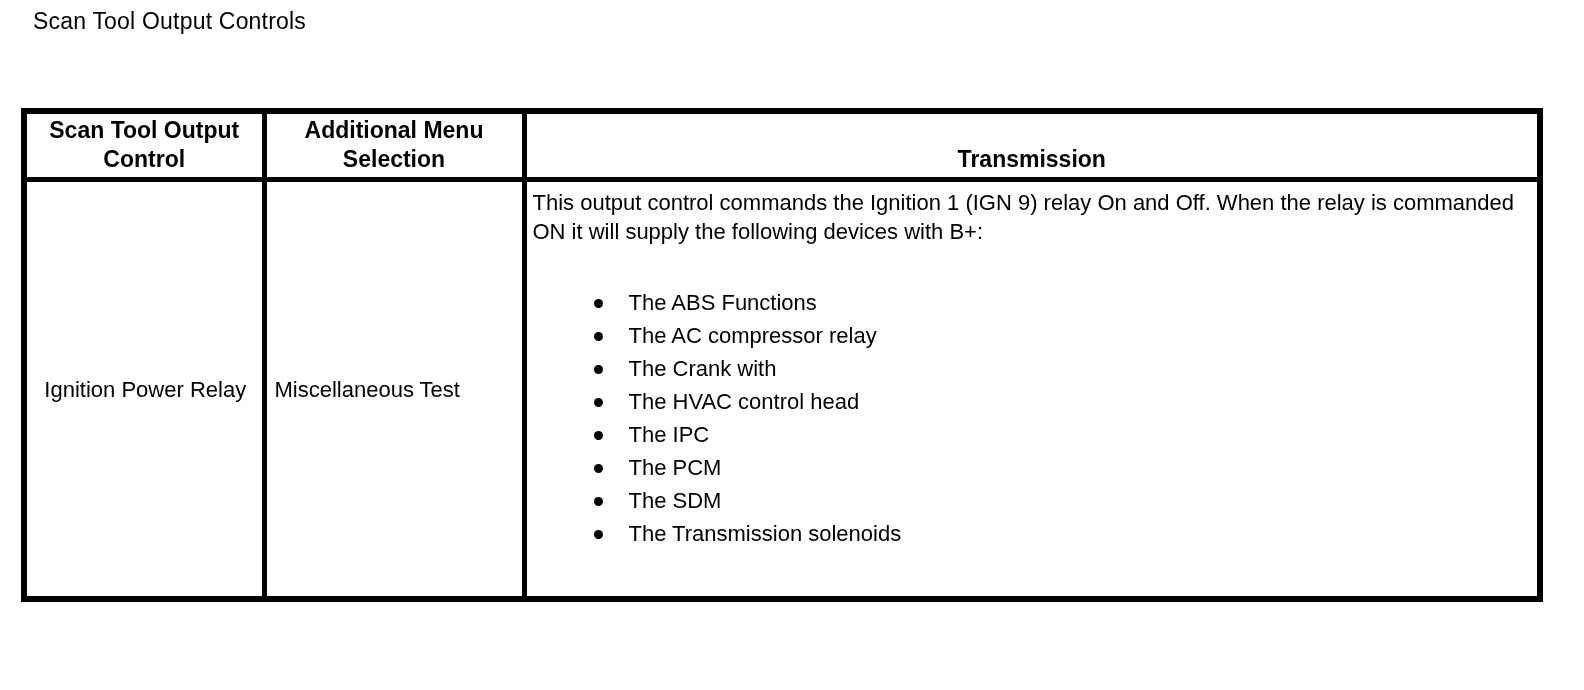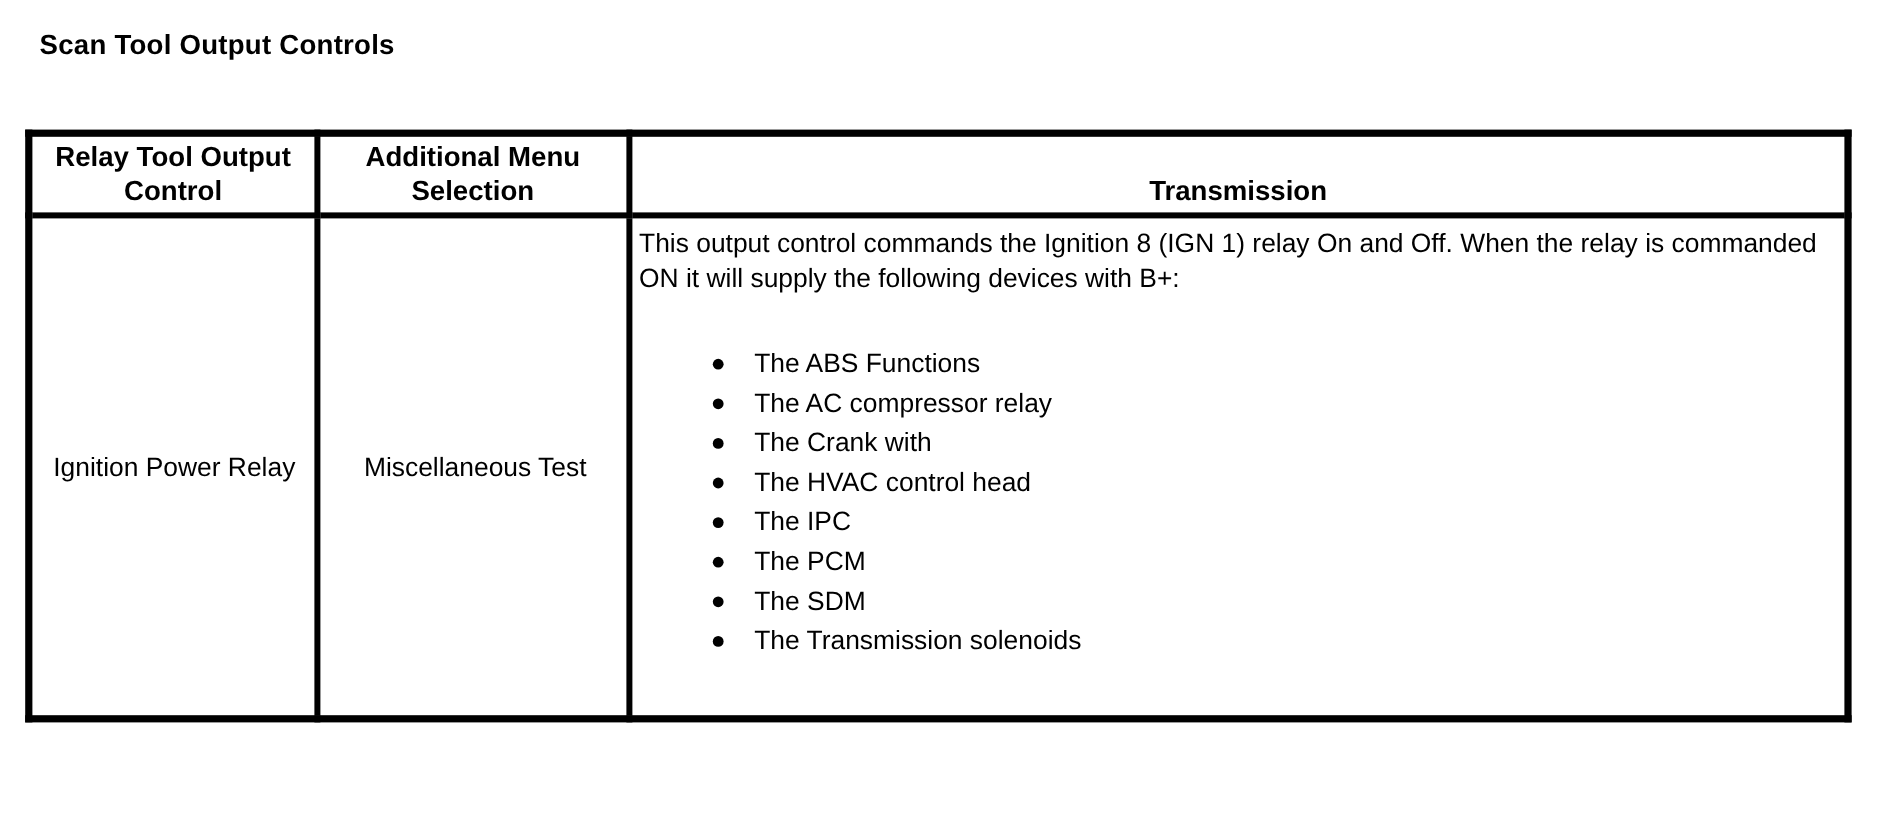--- a/index.html
+++ b/index.html
@@ -11,23 +11,23 @@
   }
   body {
     position: relative;
     width: 1584px;
     height: 690px;
     overflow: hidden;
   }
   .page-title {
     position: absolute;
     left: 33px;
-    top: 24px;
+    top: 8px;
     font-size: 23px;
-    font-weight: bold;
+    font-weight: normal;
     letter-spacing: 0.2px;
     white-space: nowrap;
   }
   table.sct {
     position: absolute;
     left: 21px;
     top: 108px;
     width: 1516px;
     border-collapse: collapse;
     table-layout: fixed;
@@ -52,21 +52,21 @@
     padding: 0 4px 3px 4px;
     line-height: 29px;
   }
   td.cell-control {
     vertical-align: middle;
     text-align: center;
     padding: 2px 4px 2px 6px;
   }
   td.cell-menu {
     vertical-align: middle;
-    text-align: center;
+    text-align: left;
     padding: 2px 4px 2px 8px;
   }
   td.cell-desc-tall {
     vertical-align: top;
     padding: 6px 10px 4px 6px;
     height: 404px;
   }
   td.cell-desc {
     vertical-align: middle;
     padding: 2px 10px 2px 6px;
@@ -110,31 +110,31 @@
 <div class="page-title">Scan Tool Output Controls</div>
 
 <table class="sct">
   <colgroup>
     <col class="c1">
     <col class="c2">
     <col class="c3">
   </colgroup>
   <thead>
     <tr>
-      <th>Relay Tool Output Control</th>
+      <th>Scan Tool Output Control</th>
       <th>Additional Menu Selection</th>
       <th>Transmission</th>
     </tr>
   </thead>
   <tbody>
     <tr class="row-tall">
       <td class="cell-control">Ignition Power Relay</td>
       <td class="cell-menu">Miscellaneous Test</td>
       <td class="cell-desc-tall">
-        <p class="desc-intro">This output control commands the Ignition 8 (IGN 1) relay On and Off. When the relay is commanded ON it will supply the following devices with B+:</p>
+        <p class="desc-intro">This output control commands the Ignition 1 (IGN 9) relay On and Off. When the relay is commanded ON it will supply the following devices with B+:</p>
         <div class="bullet-list">
           <div class="bullet-item"><span class="bullet-dot"></span><span>The ABS Functions</span></div>
           <div class="bullet-item"><span class="bullet-dot"></span><span>The AC compressor relay</span></div>
           <div class="bullet-item"><span class="bullet-dot"></span><span>The Crank with</span></div>
           <div class="bullet-item"><span class="bullet-dot"></span><span>The HVAC control head</span></div>
           <div class="bullet-item"><span class="bullet-dot"></span><span>The IPC</span></div>
           <div class="bullet-item"><span class="bullet-dot"></span><span>The PCM</span></div>
           <div class="bullet-item"><span class="bullet-dot"></span><span>The SDM</span></div>
           <div class="bullet-item"><span class="bullet-dot"></span><span>The Transmission solenoids</span></div>
         </div>

